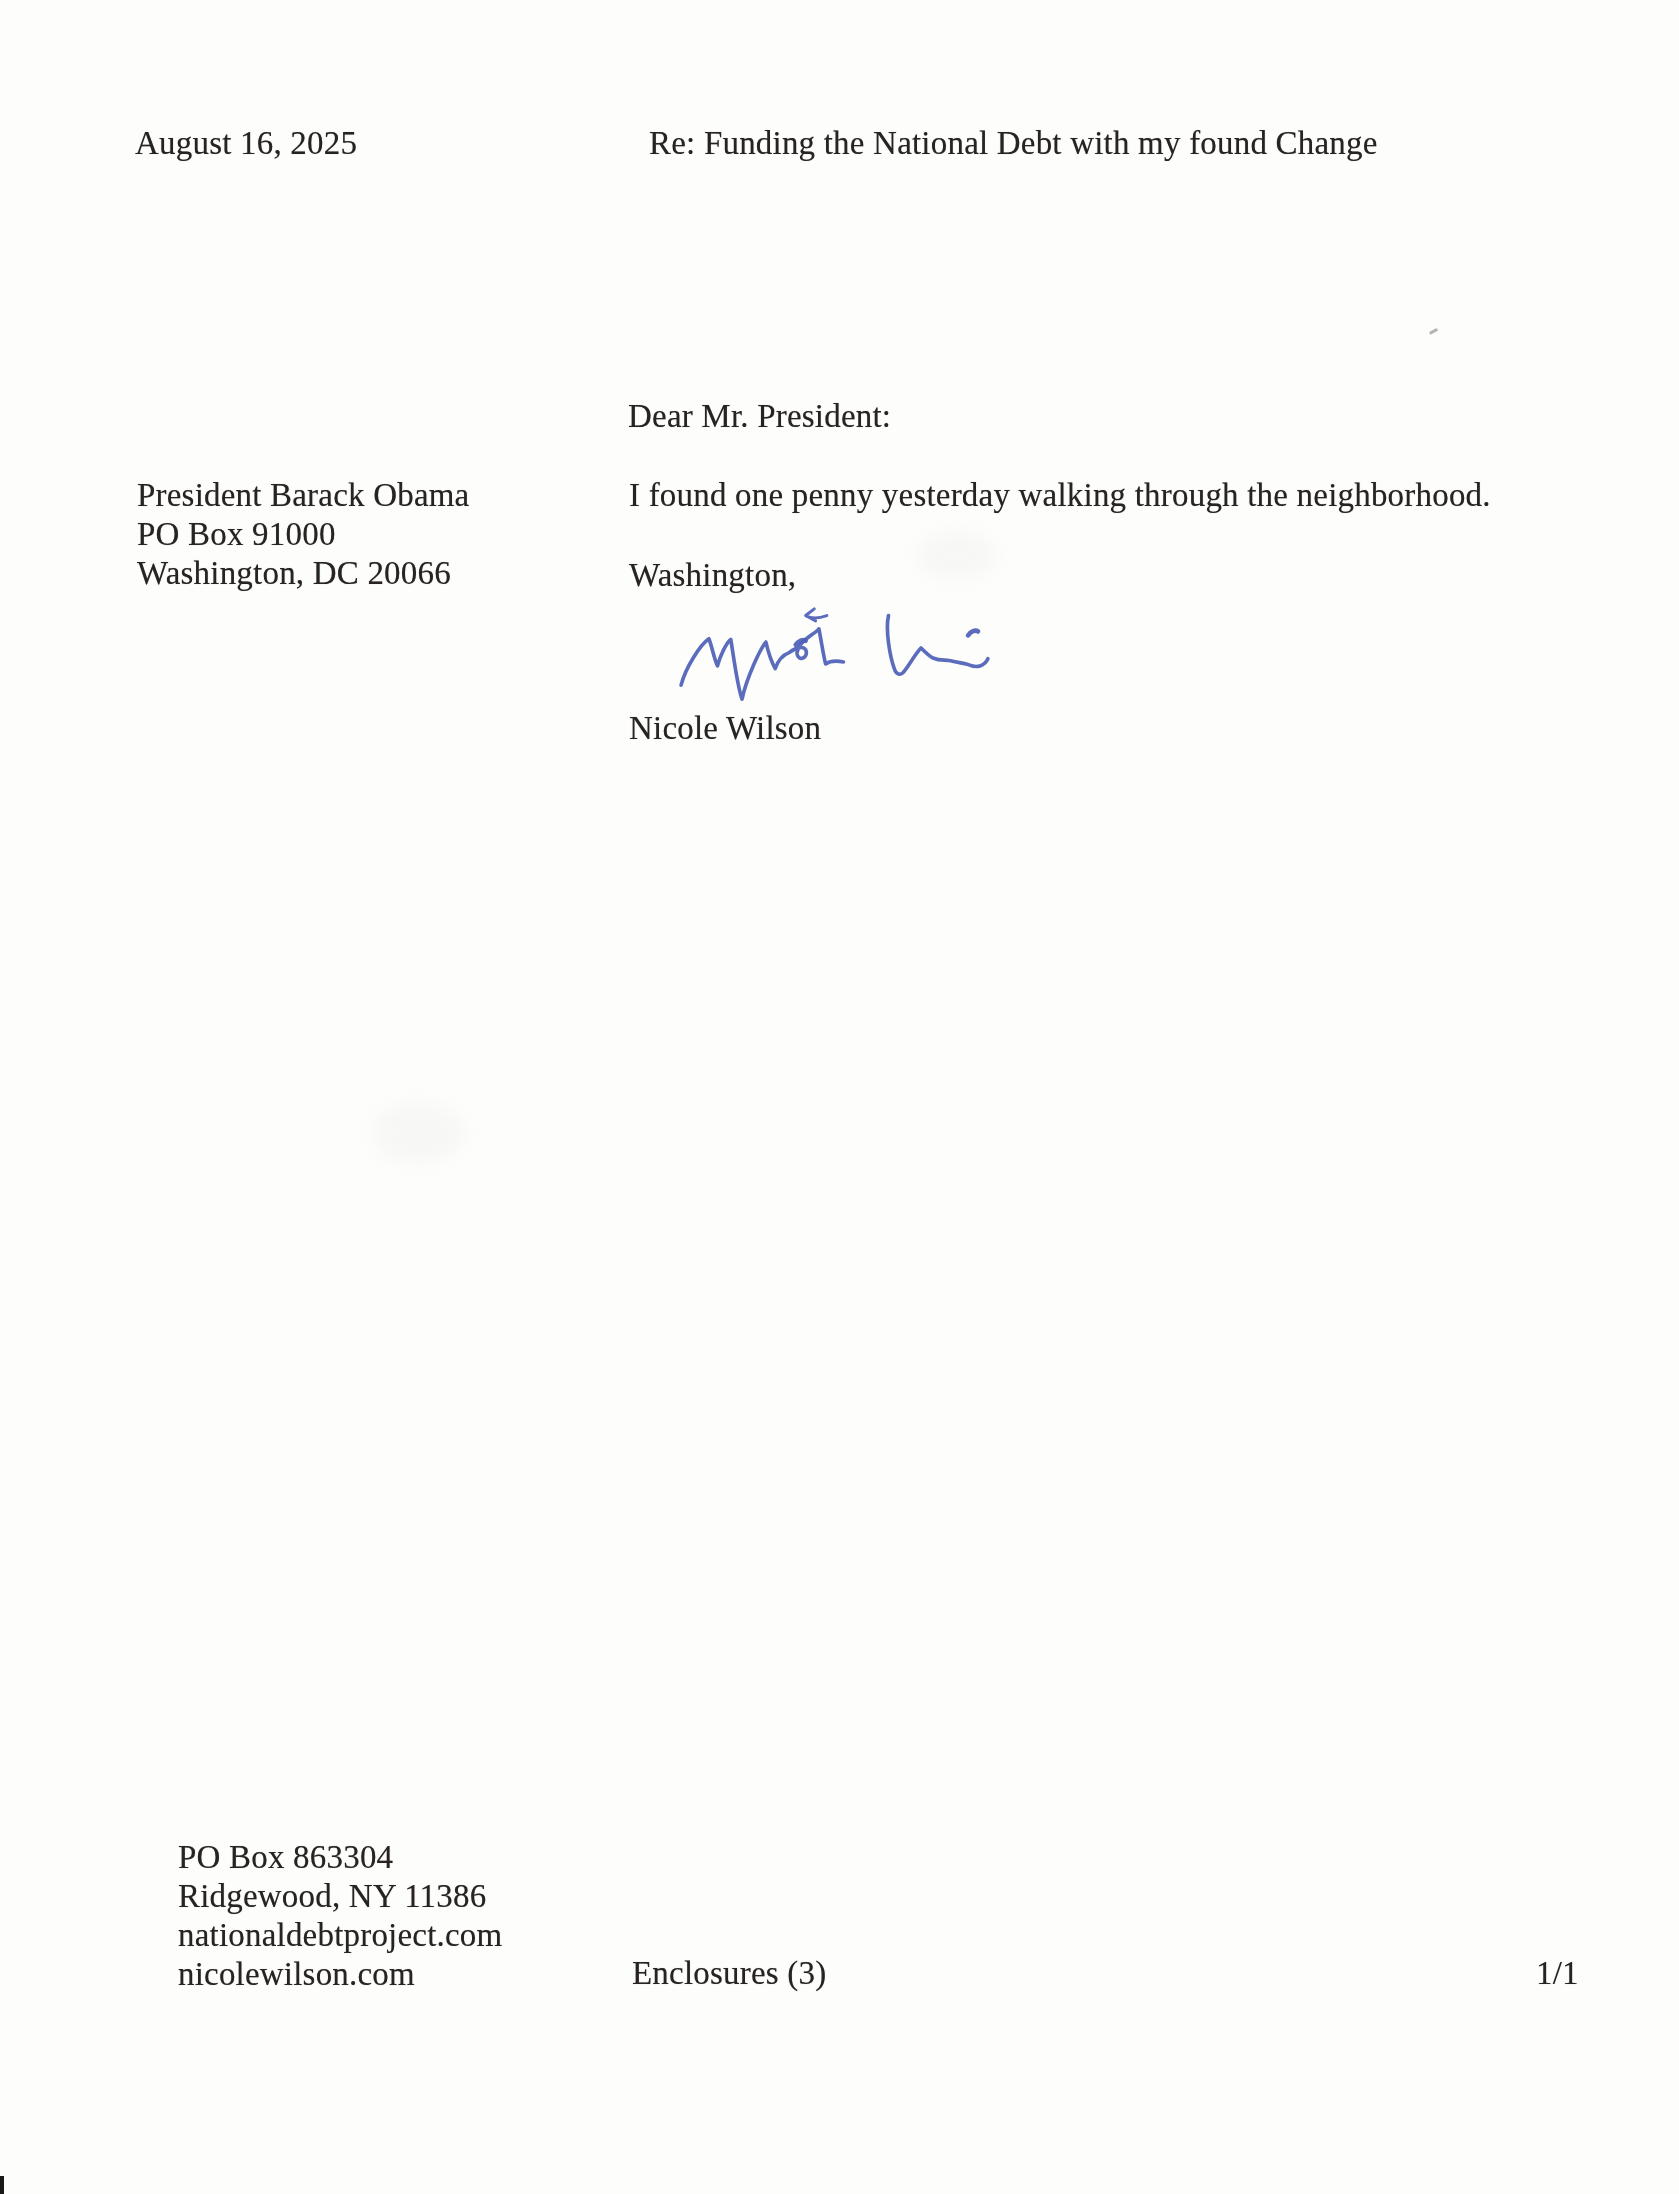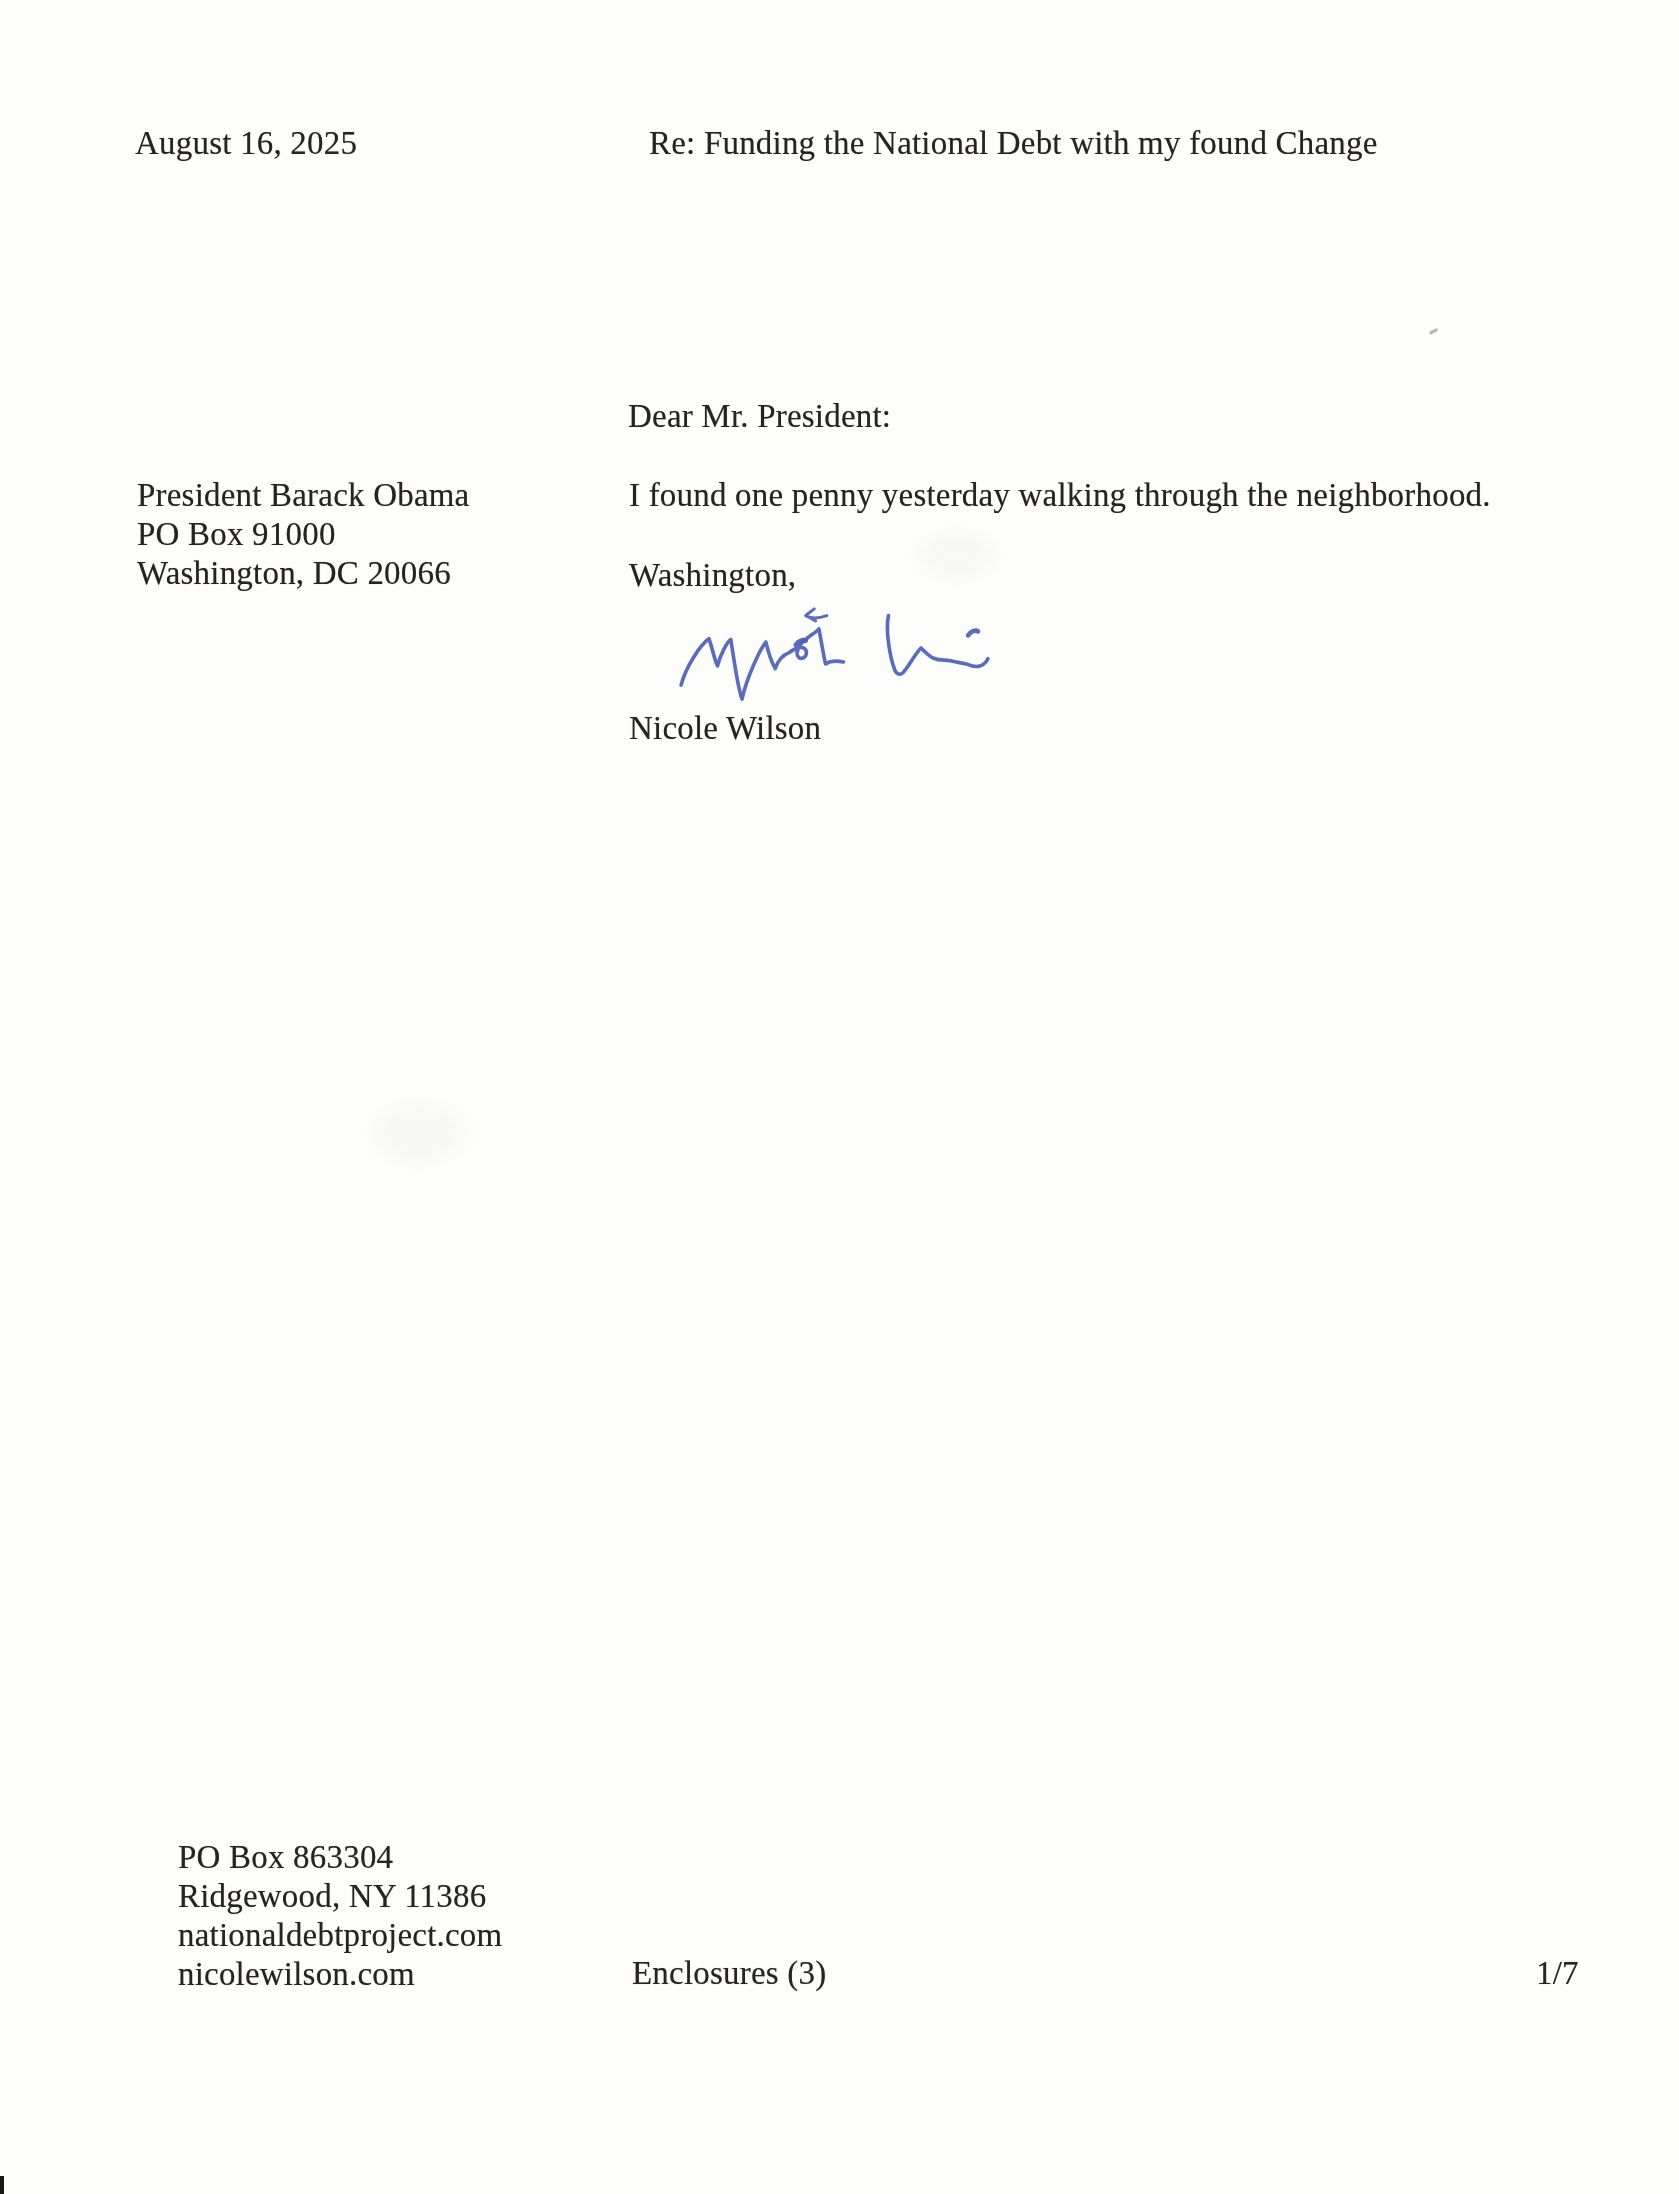--- a/index.html
+++ b/index.html
@@ -92,21 +92,21 @@
 
   <div class="txt block footer-block" style="left:137px;top:1838px;">
     <div>PO Box 863304</div>
     <div>Ridgewood, NY 11386</div>
     <div>nationaldebtproject.com</div>
     <div>nicolewilson.com</div>
   </div>
 
   <div class="txt" style="left:632px;top:1954px;">Enclosures (3)</div>
 
-  <div class="txt" style="left:1536px;top:1954px;">1/7</div>
+  <div class="txt" style="left:1536px;top:1954px;">1/1</div>
 
   <div class="artifact corner-mark"></div>
   <div class="artifact gray-dash"></div>
   <div class="artifact smudge smudge-a"></div>
   <div class="artifact smudge smudge-b"></div>
 
 </div>
 
 
 </body></html>

